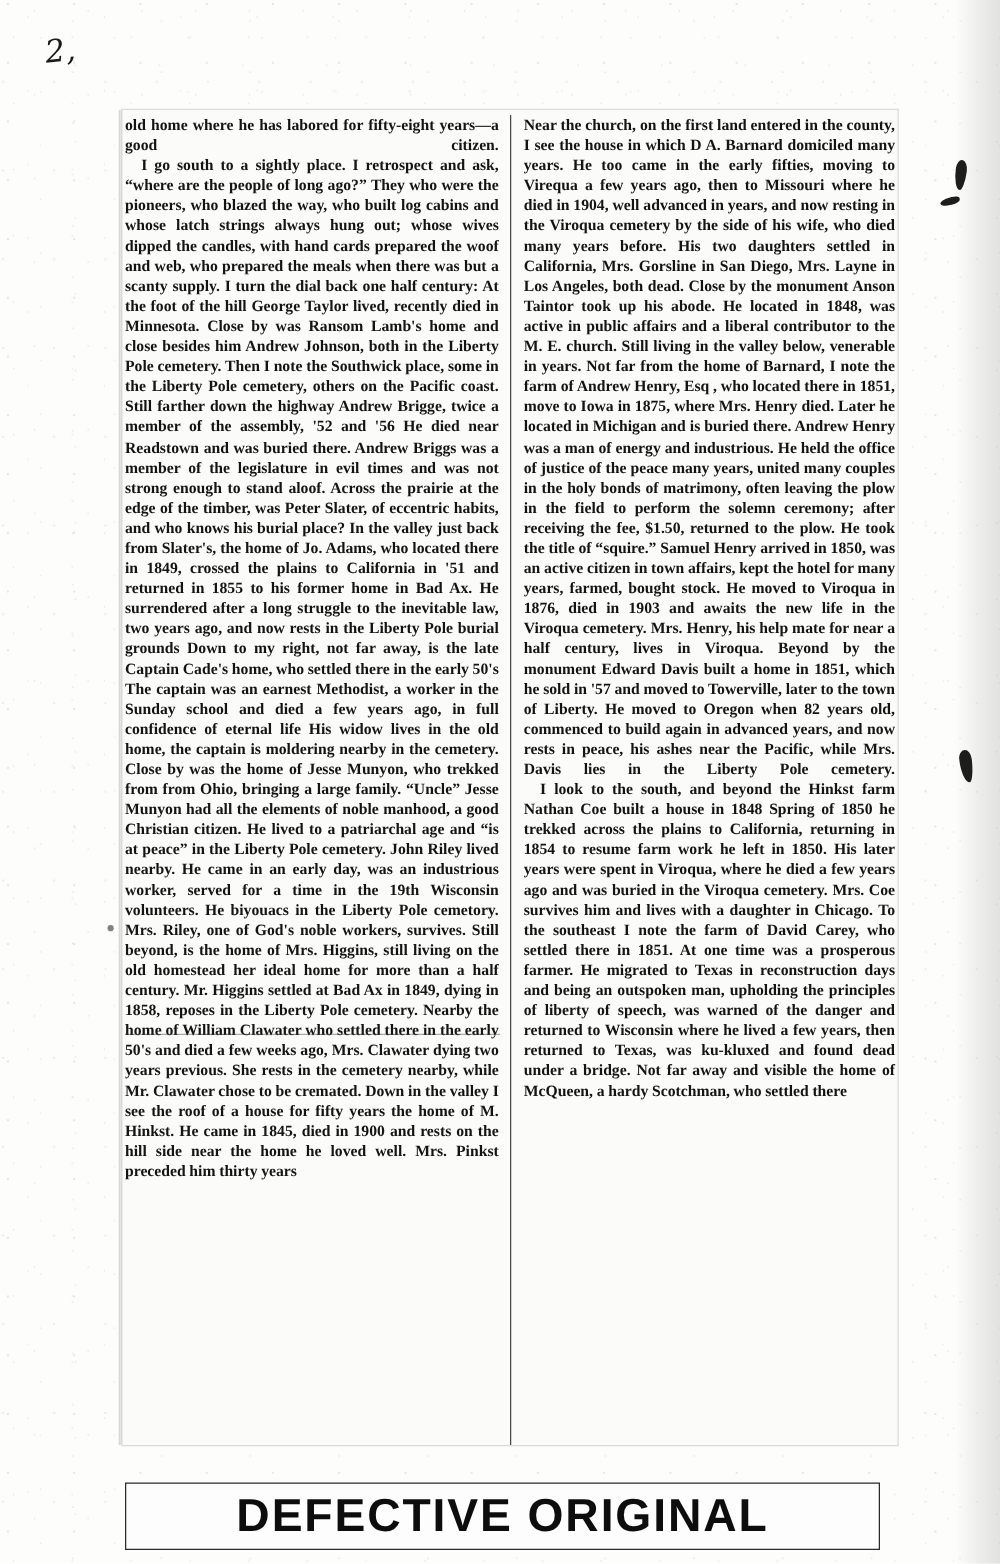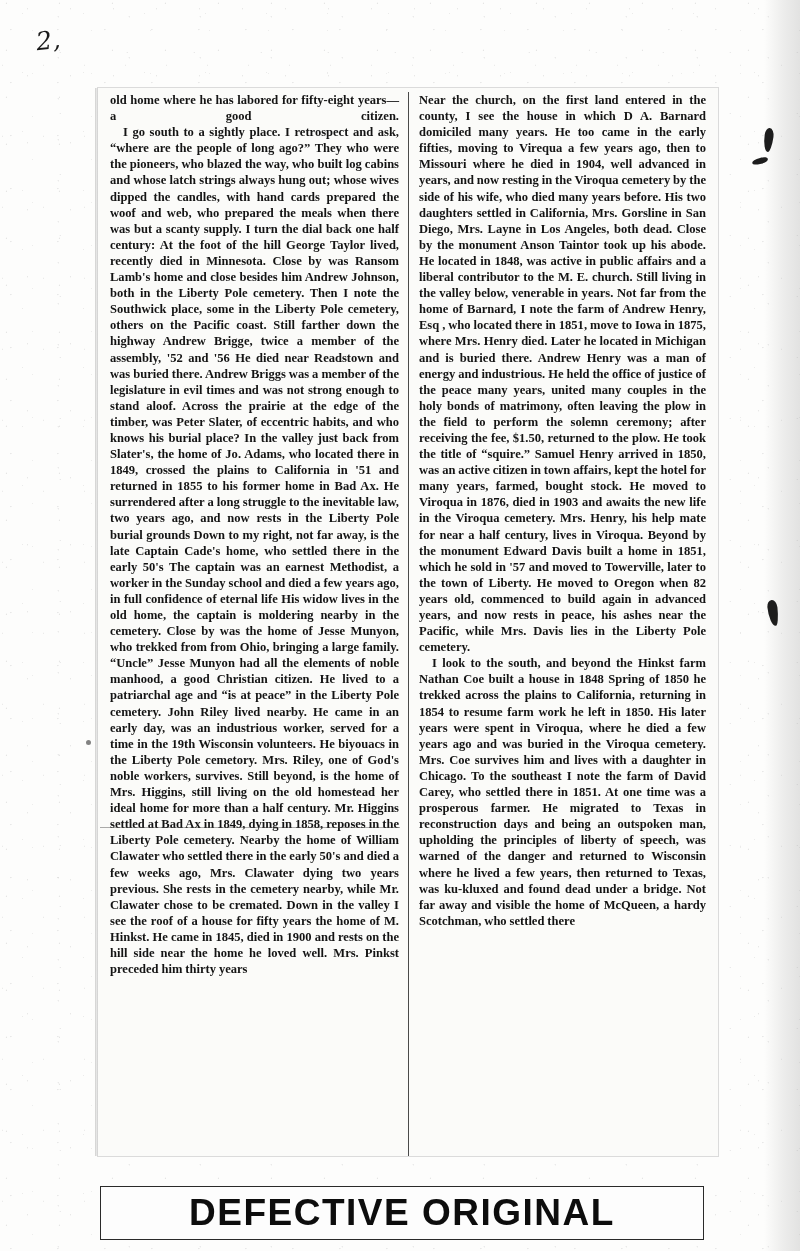--- a/index.html
+++ b/index.html
@@ -82,21 +82,21 @@
 
   .columns {
     display: flex;
     height: 100%;
     padding: 4px 0 0 0;
     box-sizing: border-box;
   }
   .col {
     width: 50%;
     box-sizing: border-box;
-    padding: 0 12px;
+    padding: 0 2px;
     overflow: hidden;
   }
   .col.left  { padding-right: 9px; }
   .col.right { padding-left: 10px; border-left: 1.5px solid #4a4a4a; }
 
   
   .para {
     margin: 0;
     font-family: "Liberation Serif", serif;
     font-size: 12.55px;

